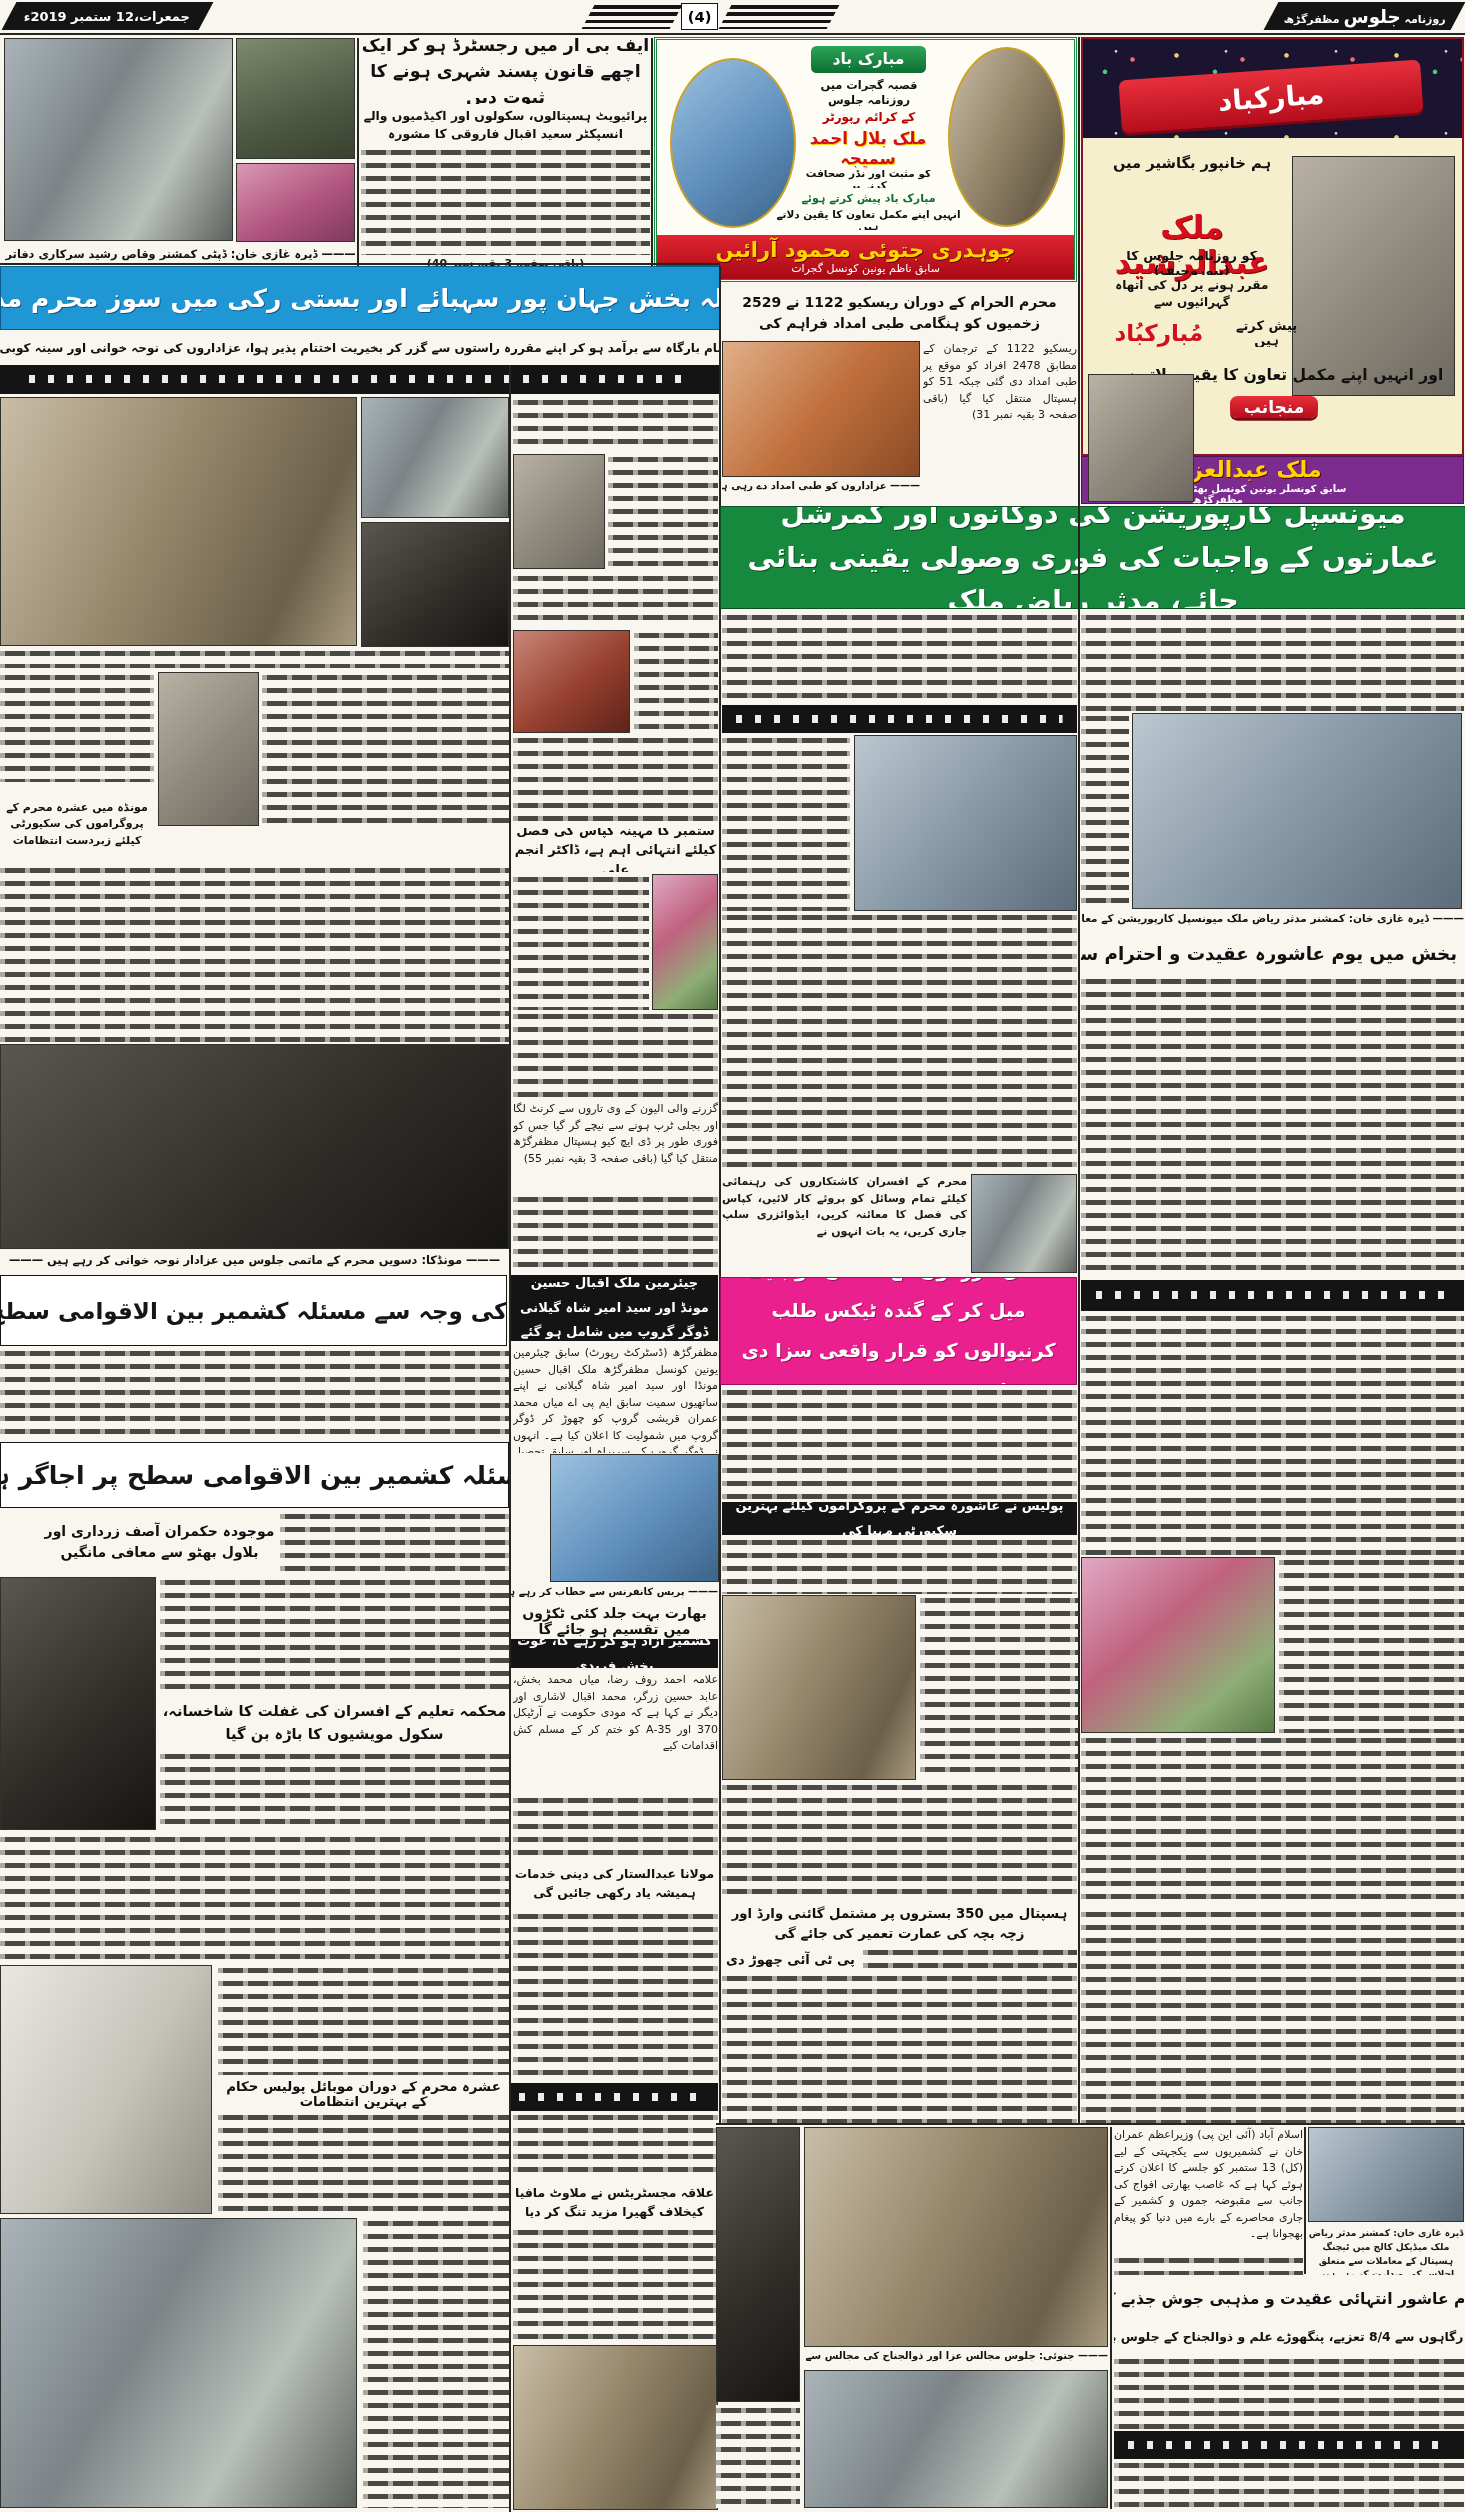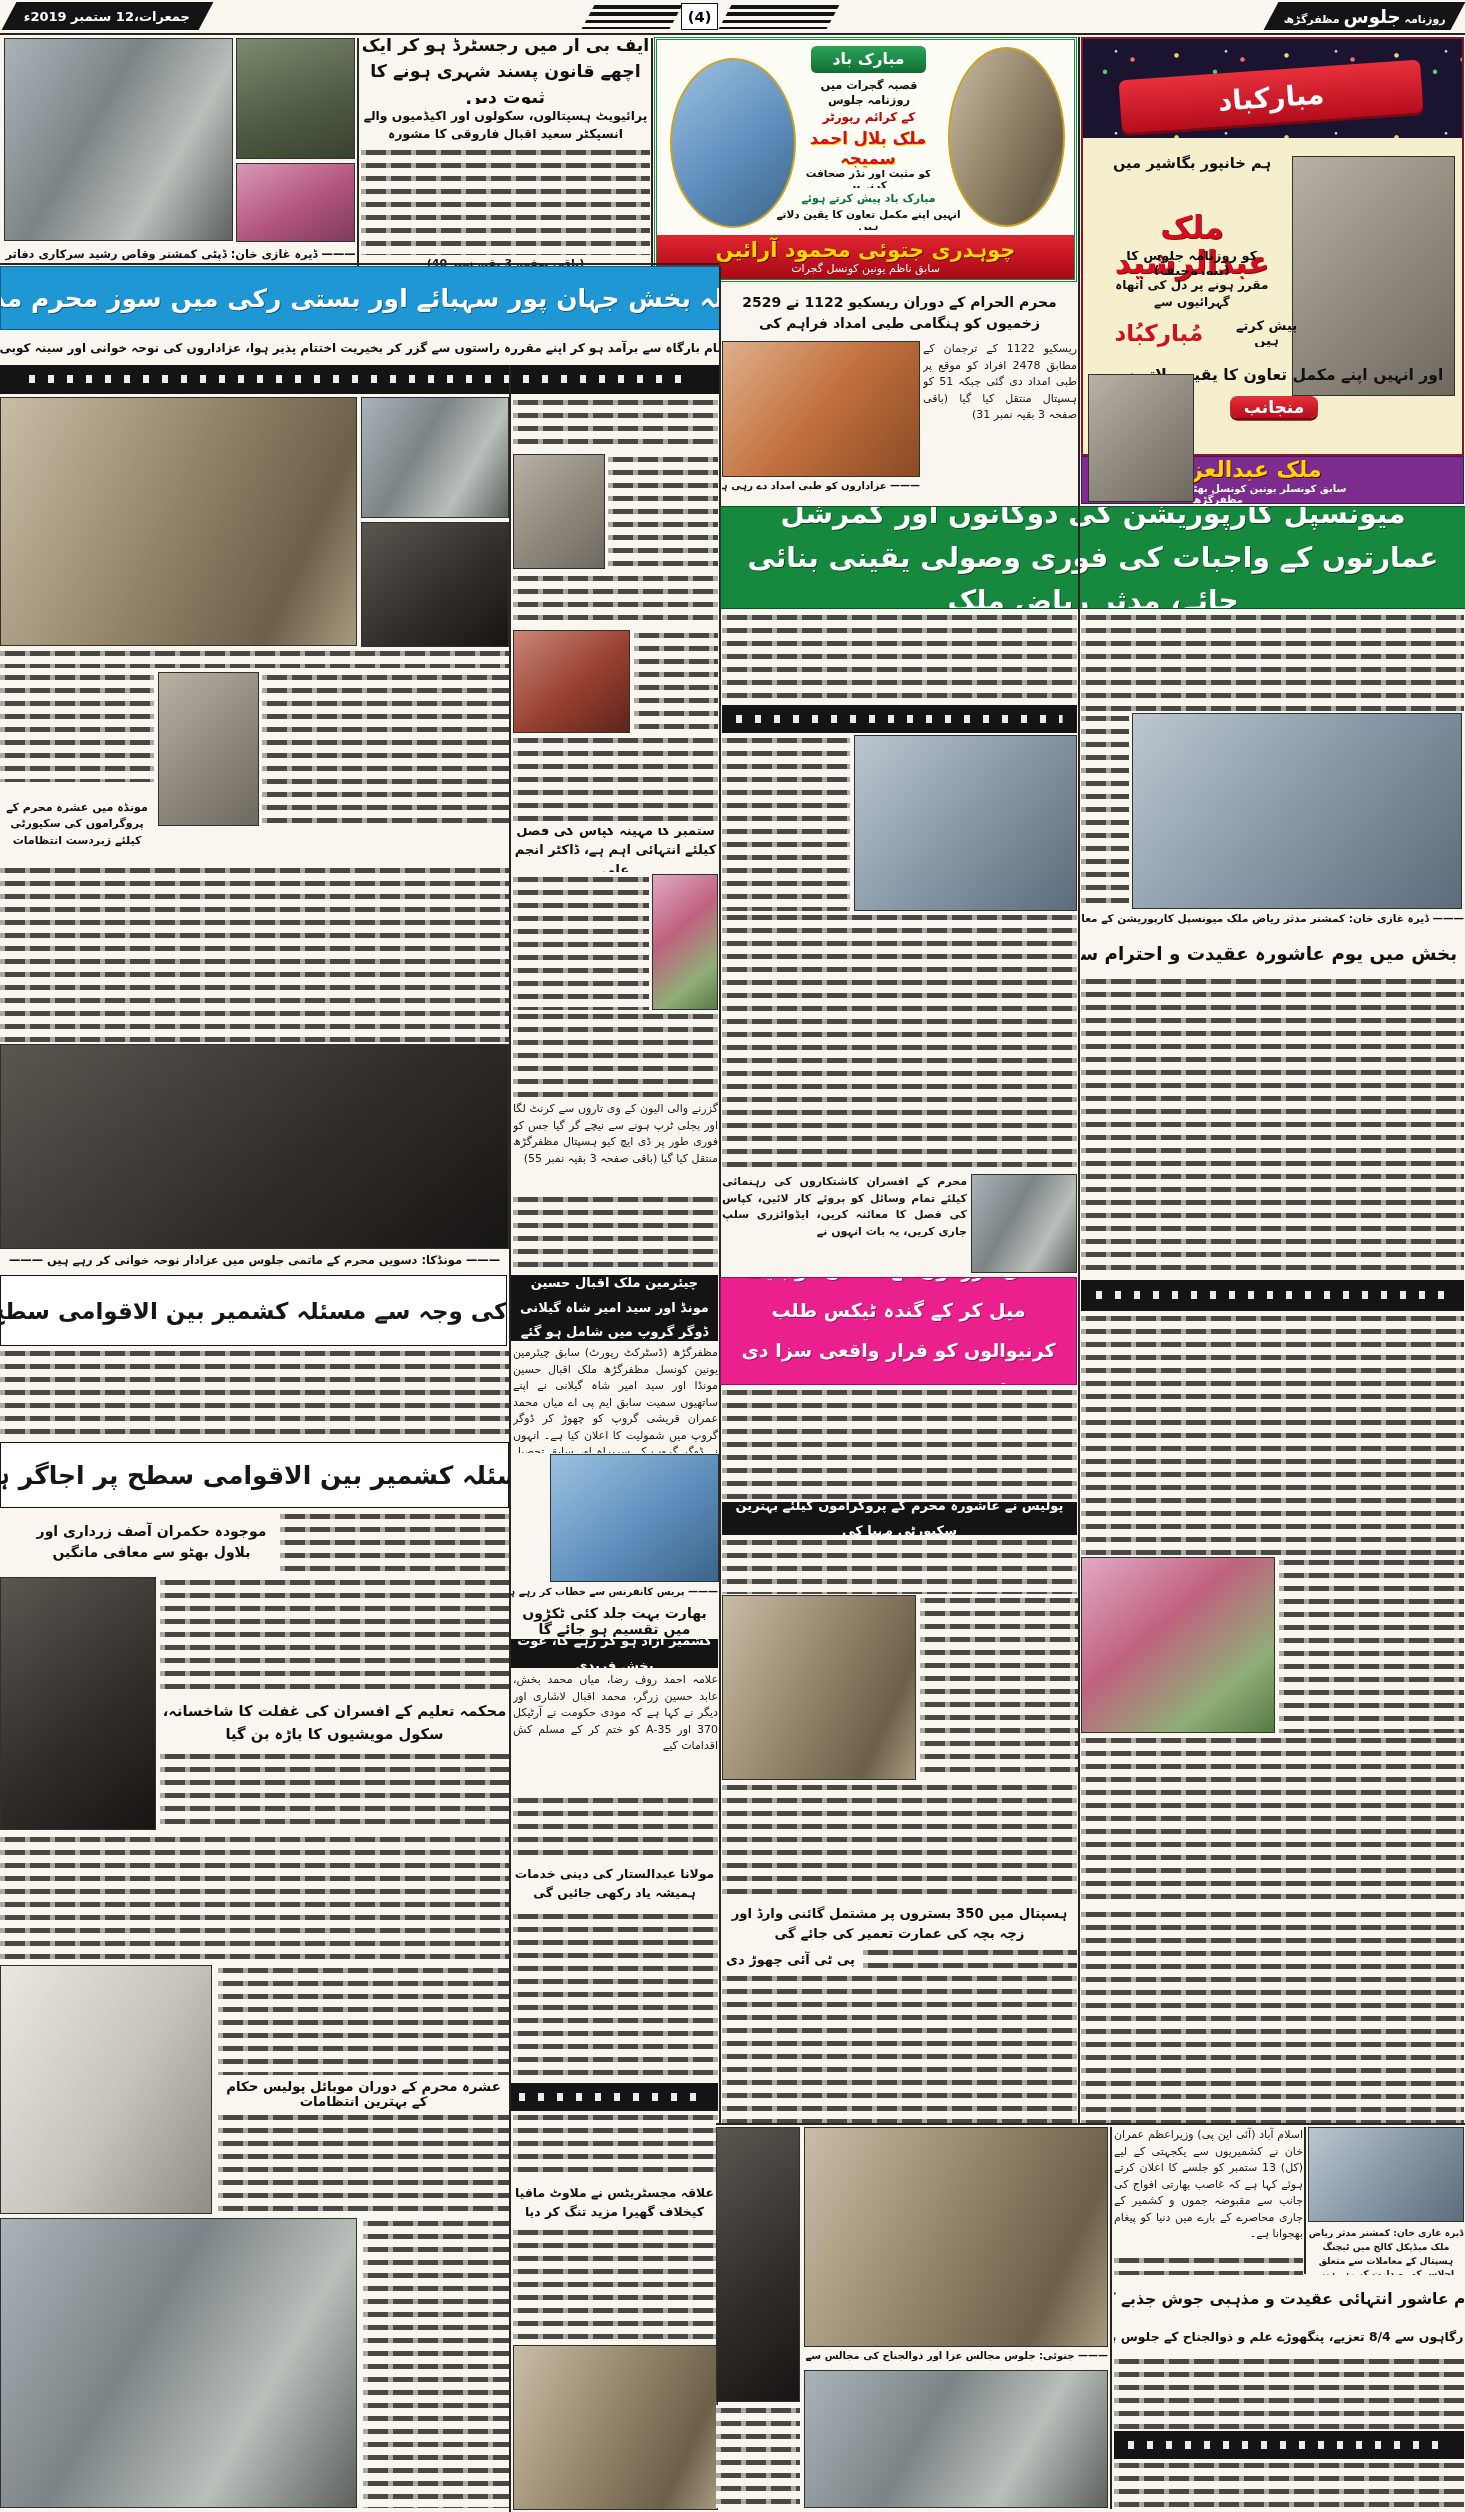--- a/index.html
+++ b/index.html
@@ -135,21 +135,21 @@
   <div class="abs fx" style="left:262px;top:672px;width:247px;height:154px;"></div>
   <div class="abs hd" style="left:0;top:786px;width:154px;height:77px;font-size:11px;line-height:1.5;">مونڈہ میں عشرہ محرم کے پروگراموں کی سکیورٹی کیلئے زبردست انتظامات</div>
   <div class="abs fx" style="left:0;top:865px;width:509px;height:178px;"></div>
 
   <div class="abs photo p-drk" style="left:0;top:1044px;width:509px;height:205px;"></div>
   <div class="abs cap" style="left:0;top:1251px;width:509px;">مونڈکا: دسویں محرم کے ماتمی جلوس میں عزادار نوحہ خوانی کر رہے ہیں</div>
 
   <div class="abs band bo" style="left:0;top:1275px;width:507px;height:71px;">حکومت کی کامیاب خارجہ پالیسی کی وجہ سے مسئلہ کشمیر بین الاقوامی سطح پر اجاگر ہوا، آفات سیال قریشی</div>
   <div class="abs fx" style="left:0;top:1348px;width:509px;height:92px;"></div>
   <div class="abs band bo" style="left:0;top:1442px;width:509px;height:66px;font-size:25px;">مسئلہ کشمیر بین الاقوامی سطح پر اجاگر ہوا</div>
-  <div class="abs hd" style="left:8px;top:1511px;width:275px;height:62px;font-size:14px;line-height:1.5;padding-left:12px;">موجودہ حکمران آصف زرداری اور بلاول بھٹو سے معافی مانگیں</div>
+  <div class="abs hd" style="left:16px;top:1511px;width:275px;height:62px;font-size:14px;line-height:1.5;padding-left:12px;">موجودہ حکمران آصف زرداری اور بلاول بھٹو سے معافی مانگیں</div>
   <div class="abs fx" style="left:280px;top:1511px;width:229px;height:126px;"></div>
   <div class="abs photo p-drk" style="left:0;top:1577px;width:156px;height:253px;"></div>
   <div class="abs fx" style="left:160px;top:1577px;width:349px;height:117px;"></div>
   <div class="abs hd" style="left:160px;top:1696px;width:349px;height:53px;font-size:14.7px;line-height:1.5;">محکمہ تعلیم کے افسران کی غفلت کا شاخسانہ، سکول مویشیوں کا باڑہ بن گیا</div>
   <div class="abs fx" style="left:160px;top:1751px;width:349px;height:81px;"></div>
   <div class="abs fx" style="left:0;top:1834px;width:509px;height:130px;"></div>
 
   <div class="abs photo p-wb" style="left:0;top:1965px;width:212px;height:249px;"></div>
   <div class="abs fx" style="left:218px;top:1965px;width:291px;height:110px;"></div>
   <div class="abs hd" style="left:218px;top:2077px;width:291px;height:33px;font-size:13.3px;">عشرہ محرم کے دوران موبائل پولیس حکام کے بہترین انتظامات</div>

